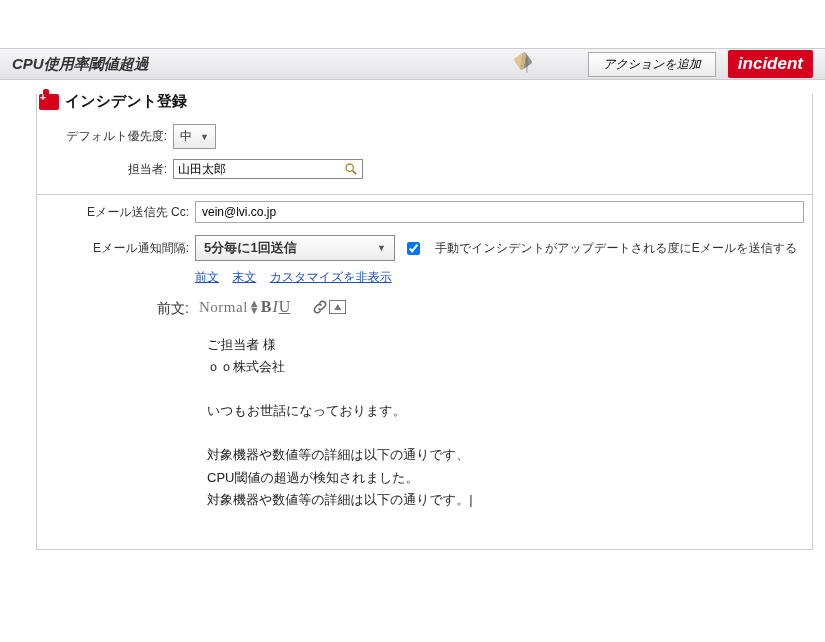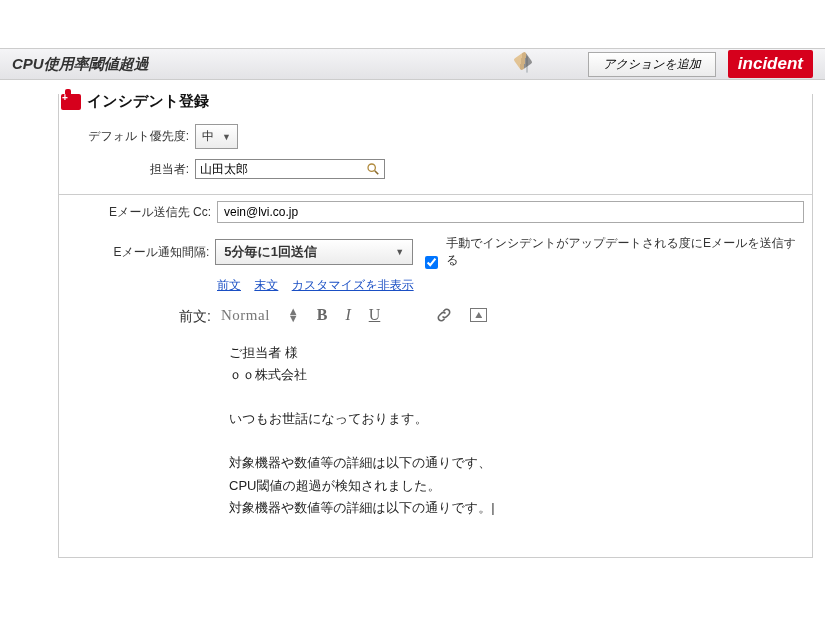--- a/index.html
+++ b/index.html
@@ -47,21 +47,21 @@
       font-weight: bold;
     }
     .content {
       padding: 14px 12px 0 12px;
     }
     .section {
       border: 1px solid #ccc;
       border-top: none;
       padding: 0px;
       position: relative;
-      margin-left: 46px;
+      margin-left: 24px;
     }
     .section-header {
       display: flex;
       align-items: center;
       gap: 6px;
       position: relative;
       top: -2px;
       padding-left: 2px;
       margin-bottom: 6px;
     }
@@ -90,26 +90,26 @@
     .mail-label { width: 150px; text-align: right; font-size: 12px; color: #333; padding-right: 6px; }
     .mail-input {
       flex: 1; border: 1px solid #aaa; padding: 3px 6px; font-size: 12px; font-family: inherit;
       outline: none; max-width: 610px;
     }
     .interval-select {
       display: inline-flex; align-items:center; justify-content:space-between;
       border: 1px solid #888; background: linear-gradient(#fff,#ececec);
       padding: 3px 8px; font-size: 13px; font-weight: bold; width: 200px; cursor:pointer;
     }
-    .chk-row { display:inline-flex; align-items:flex-end; gap:8px; margin-left: 12px; font-size: 12px; }
+    .chk-row { display:inline-flex; align-items:center; gap:15px; margin-left: 12px; font-size: 12px; }
     .link-row { padding-left: 158px; font-size: 12px; margin-top: 2px; }
     .link-row a { color: #1a4fc4; text-decoration: underline; margin-right: 10px; cursor: pointer; }
     .editor-row { display:flex; align-items:flex-start; padding: 10px 8px 0 8px; }
     .editor-label { width: 150px; text-align:right; font-size:14px; padding-right:6px; padding-top:4px; }
-    .editor-toolbar { display:flex; align-items:center; gap:18px; color:#666; font-size:15px; padding: 2px 4px; }
+    .editor-toolbar { display:flex; align-items:center; gap:1px; color:#666; font-size:15px; padding: 2px 4px; }
     .tb-btn { cursor:pointer; display:inline-flex; align-items:center; }
     .tb-bold { font-weight:bold; font-family: serif; font-size:16px;}
     .tb-italic { font-style: italic; font-family: serif; font-size:16px;}
     .tb-under { text-decoration: underline; font-family: serif; font-size:16px;}
     .tb-font { color:#777; font-family: 'Times New Roman', serif; font-size: 15px; letter-spacing: 0.5px; }
     .tb-sort { font-size: 11px; line-height: 7px; color:#777; display:flex; flex-direction:column;}
     .editor-body { padding: 16px 8px 20px 170px; font-size: 13px; line-height: 1.7; color: #222; }
     .editor-body p { margin-bottom: 0; }
     .cursor-bar::after { content:"|"; color:#333; }
     .gap20 { height: 18px; }

